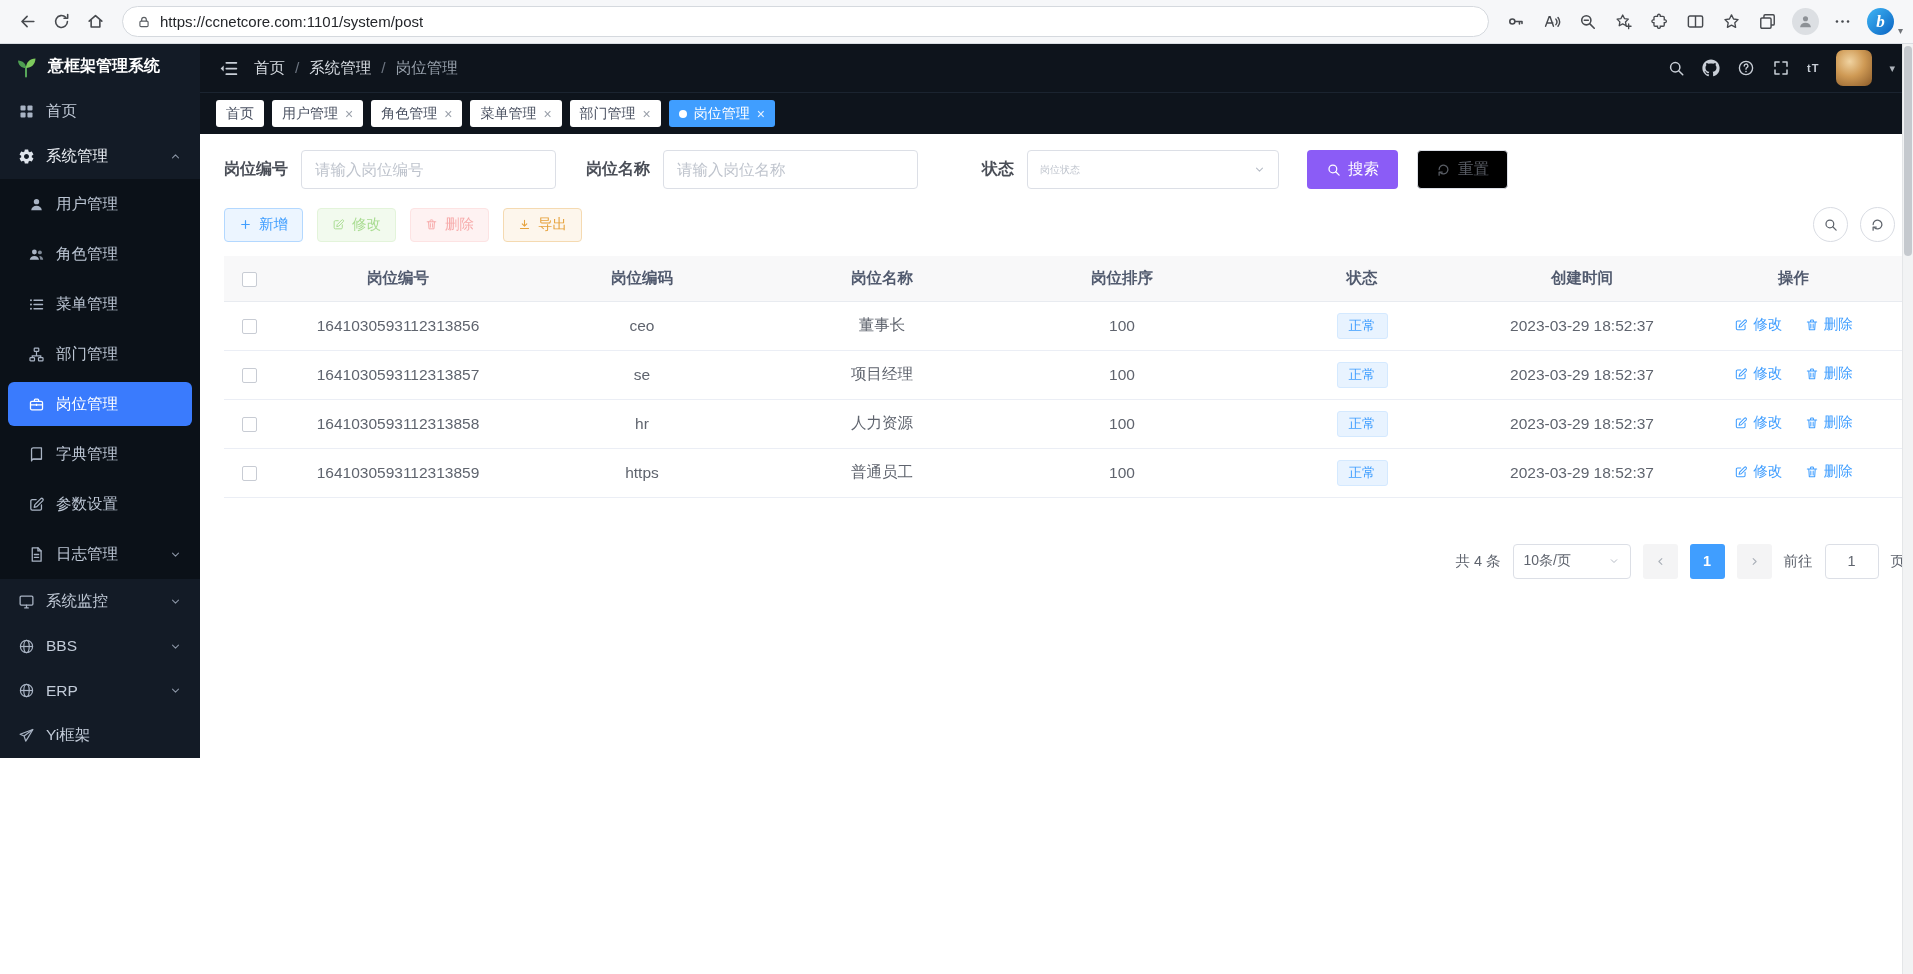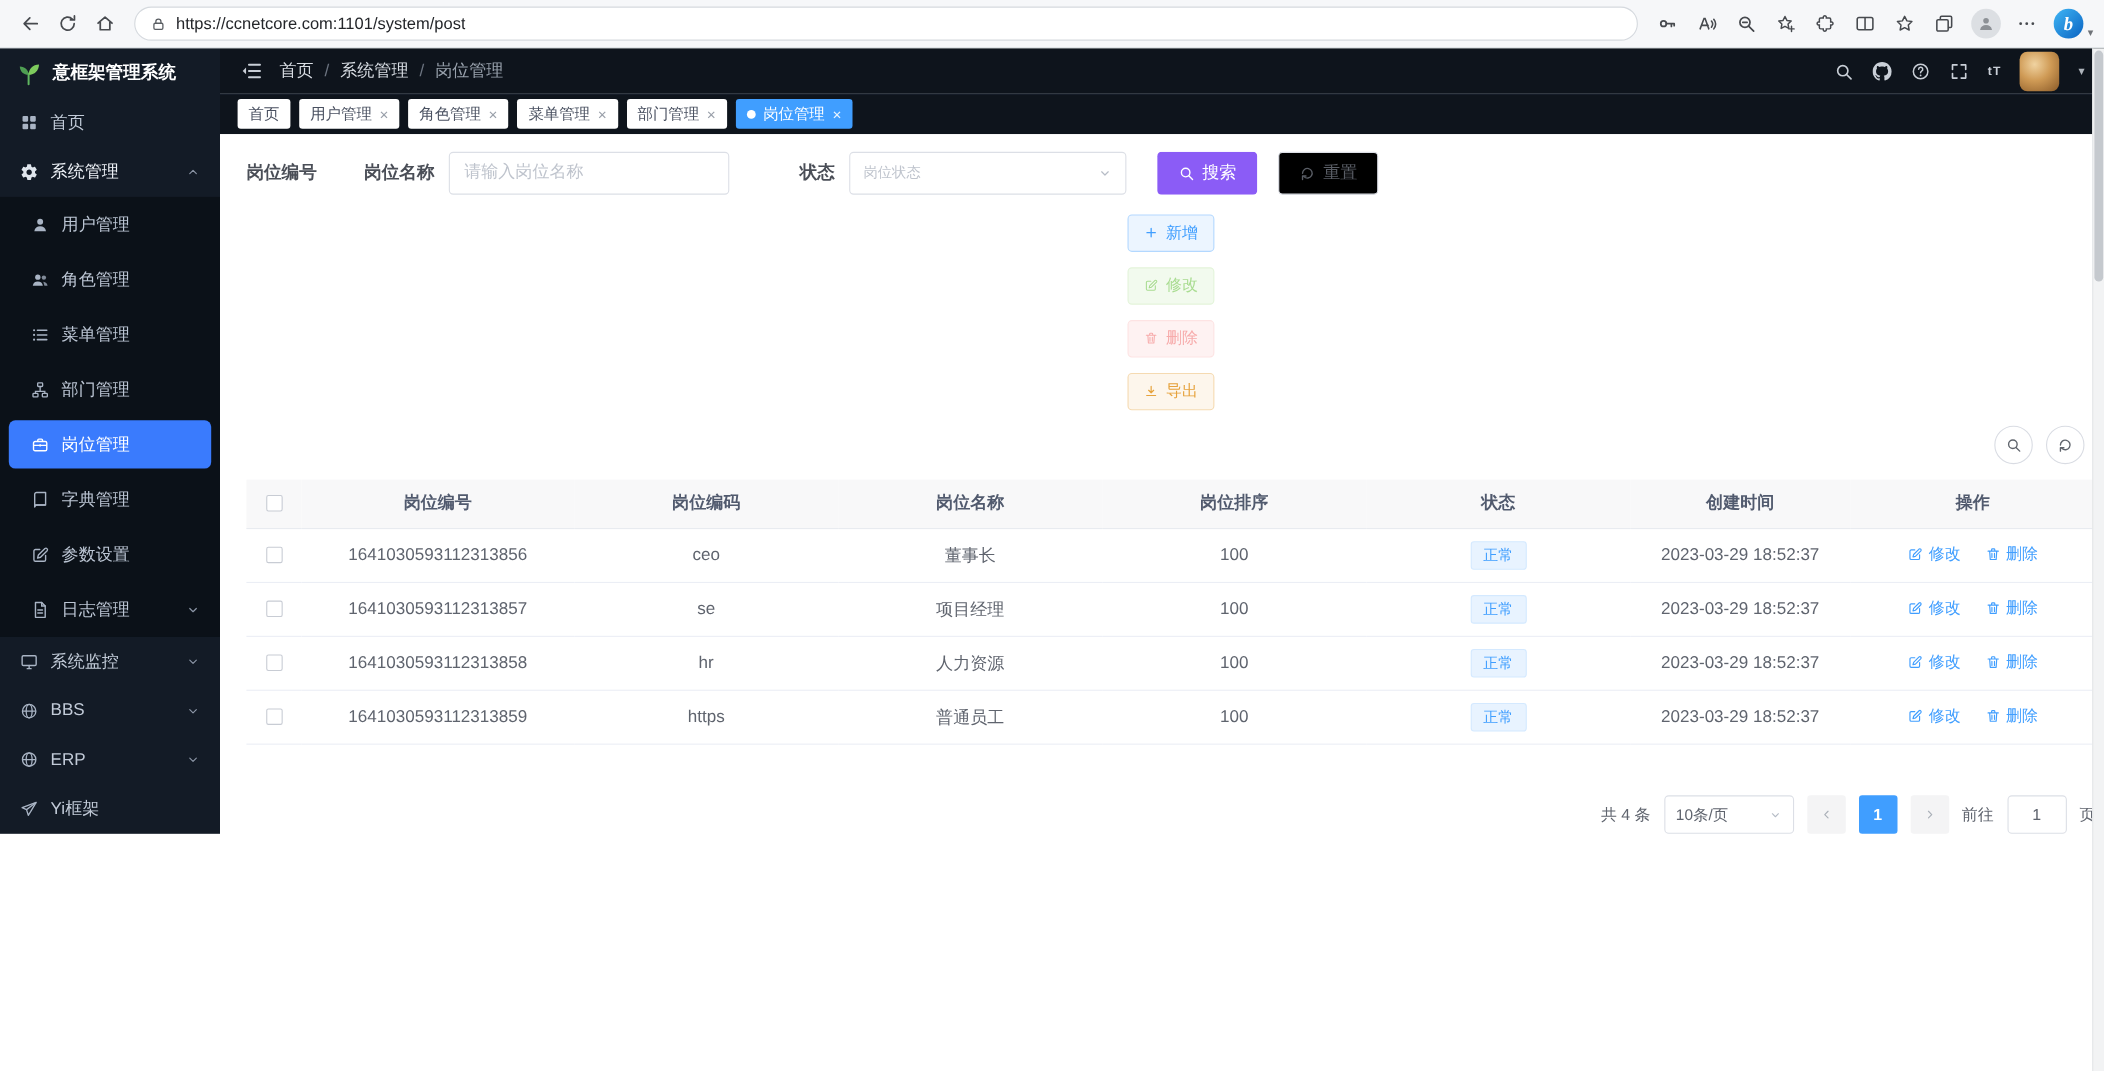--- a/index.html
+++ b/index.html
@@ -61,28 +61,28 @@
   .dot { width:8px; height:8px; border-radius:50%; background:#fff; flex:none; }
 
   
   .content { flex:1; background:#fff; padding:16px 8px 0 24px; position:relative; min-width:0; }
   .filters { display:flex; align-items:center; margin-bottom:18px; }
   .fgroup { display:flex; align-items:center; margin-right:30px; }
   .fgroup.status { margin-left:34px; margin-right:0; }
   .flabel { font-size:16px; font-weight:700; color:#4a4e57; margin-right:13px; white-space:nowrap; }
   .finput { width:255px; height:39px; border:1px solid #dcdfe6; border-radius:4px; padding:0 13px; font-size:15.5px; color:#606266; outline:none; background:#fff; }
   .finput::placeholder { color:#bfc4cd; }
-  .fselect { width:252px; height:39px; border:1px solid #dcdfe6; border-radius:4px; display:flex; align-items:center; justify-content:space-between; padding:0 12px; color:#bfc4cd; font-size:13px; cursor:pointer; background:#fff; }
+  .fselect { width:252px; height:39px; border:1px solid #dcdfe6; border-radius:4px; display:flex; align-items:center; justify-content:space-between; padding:0 12px; color:#bfc4cd; font-size:10px; cursor:pointer; background:#fff; }
   .fselect svg { width:13px; height:13px; color:#b6bcc6; }
   .btn { height:39px; border-radius:4px; font-size:15.5px; display:inline-flex; align-items:center; gap:7px; padding:0 18px; border:1px solid transparent; cursor:pointer; }
   .btn svg { width:15px; height:15px; }
   .btn.primary { background:#8b5cf6; color:#fff; margin-left:28px; }
   .btn.plain { background:#000000; border-color:#dcdfe6; color:#5a5e66; margin-left:19px; }
 
-  .toolbar { display:flex; align-items:center; gap:14px; margin-bottom:14px;flex-direction:column; }
+  .toolbar { display:flex; align-items:center; gap:14px; margin-bottom:14px; }
   .tbtn { height:34px; padding:0 14px; border-radius:4px; font-size:14.5px; display:inline-flex; align-items:center; gap:7px; border:1px solid; cursor:pointer; background:#fff; }
   .tbtn svg { width:13px; height:13px; }
   .tbtn.add { color:#409eff; background:#ecf5ff; border-color:#b3d8ff; }
   .tbtn.edit { color:#a9dc91; background:#f2faee; border-color:#e3f4da; }
   .tbtn.del { color:#f7abab; background:#fef2f2; border-color:#fde3e3; }
   .tbtn.exp { color:#e6a23c; background:#fdf6ec; border-color:#f5dab1; }
   .toolbar-right { margin-left:auto; display:flex; gap:12px; margin-right:10px; }
   .cbtn { width:35px; height:35px; border-radius:50%; border:1px solid #d9dce3; background:#fff; color:#5f646c; display:flex; align-items:center; justify-content:center; cursor:pointer; }
   .cbtn svg { width:15px; height:15px; }
 
@@ -523,20 +523,21 @@
         <span>岗位管理</span>
         <span class="x">×</span>
       </div>
     </div>
 
     <div class="content">
 
       <div class="filters">
         <div class="fgroup">
           <span class="flabel">岗位编号</span>
+          <input class="finput" placeholder="请输入岗位编号" style="">
         </div>
         <div class="fgroup">
           <span class="flabel">岗位名称</span>
           <input class="finput" placeholder="请输入岗位名称" style="">
         </div>
         <div class="fgroup status">
           <span class="flabel">状态</span>
           <div class="fselect">
             <span>岗位状态</span>
             <svg>

